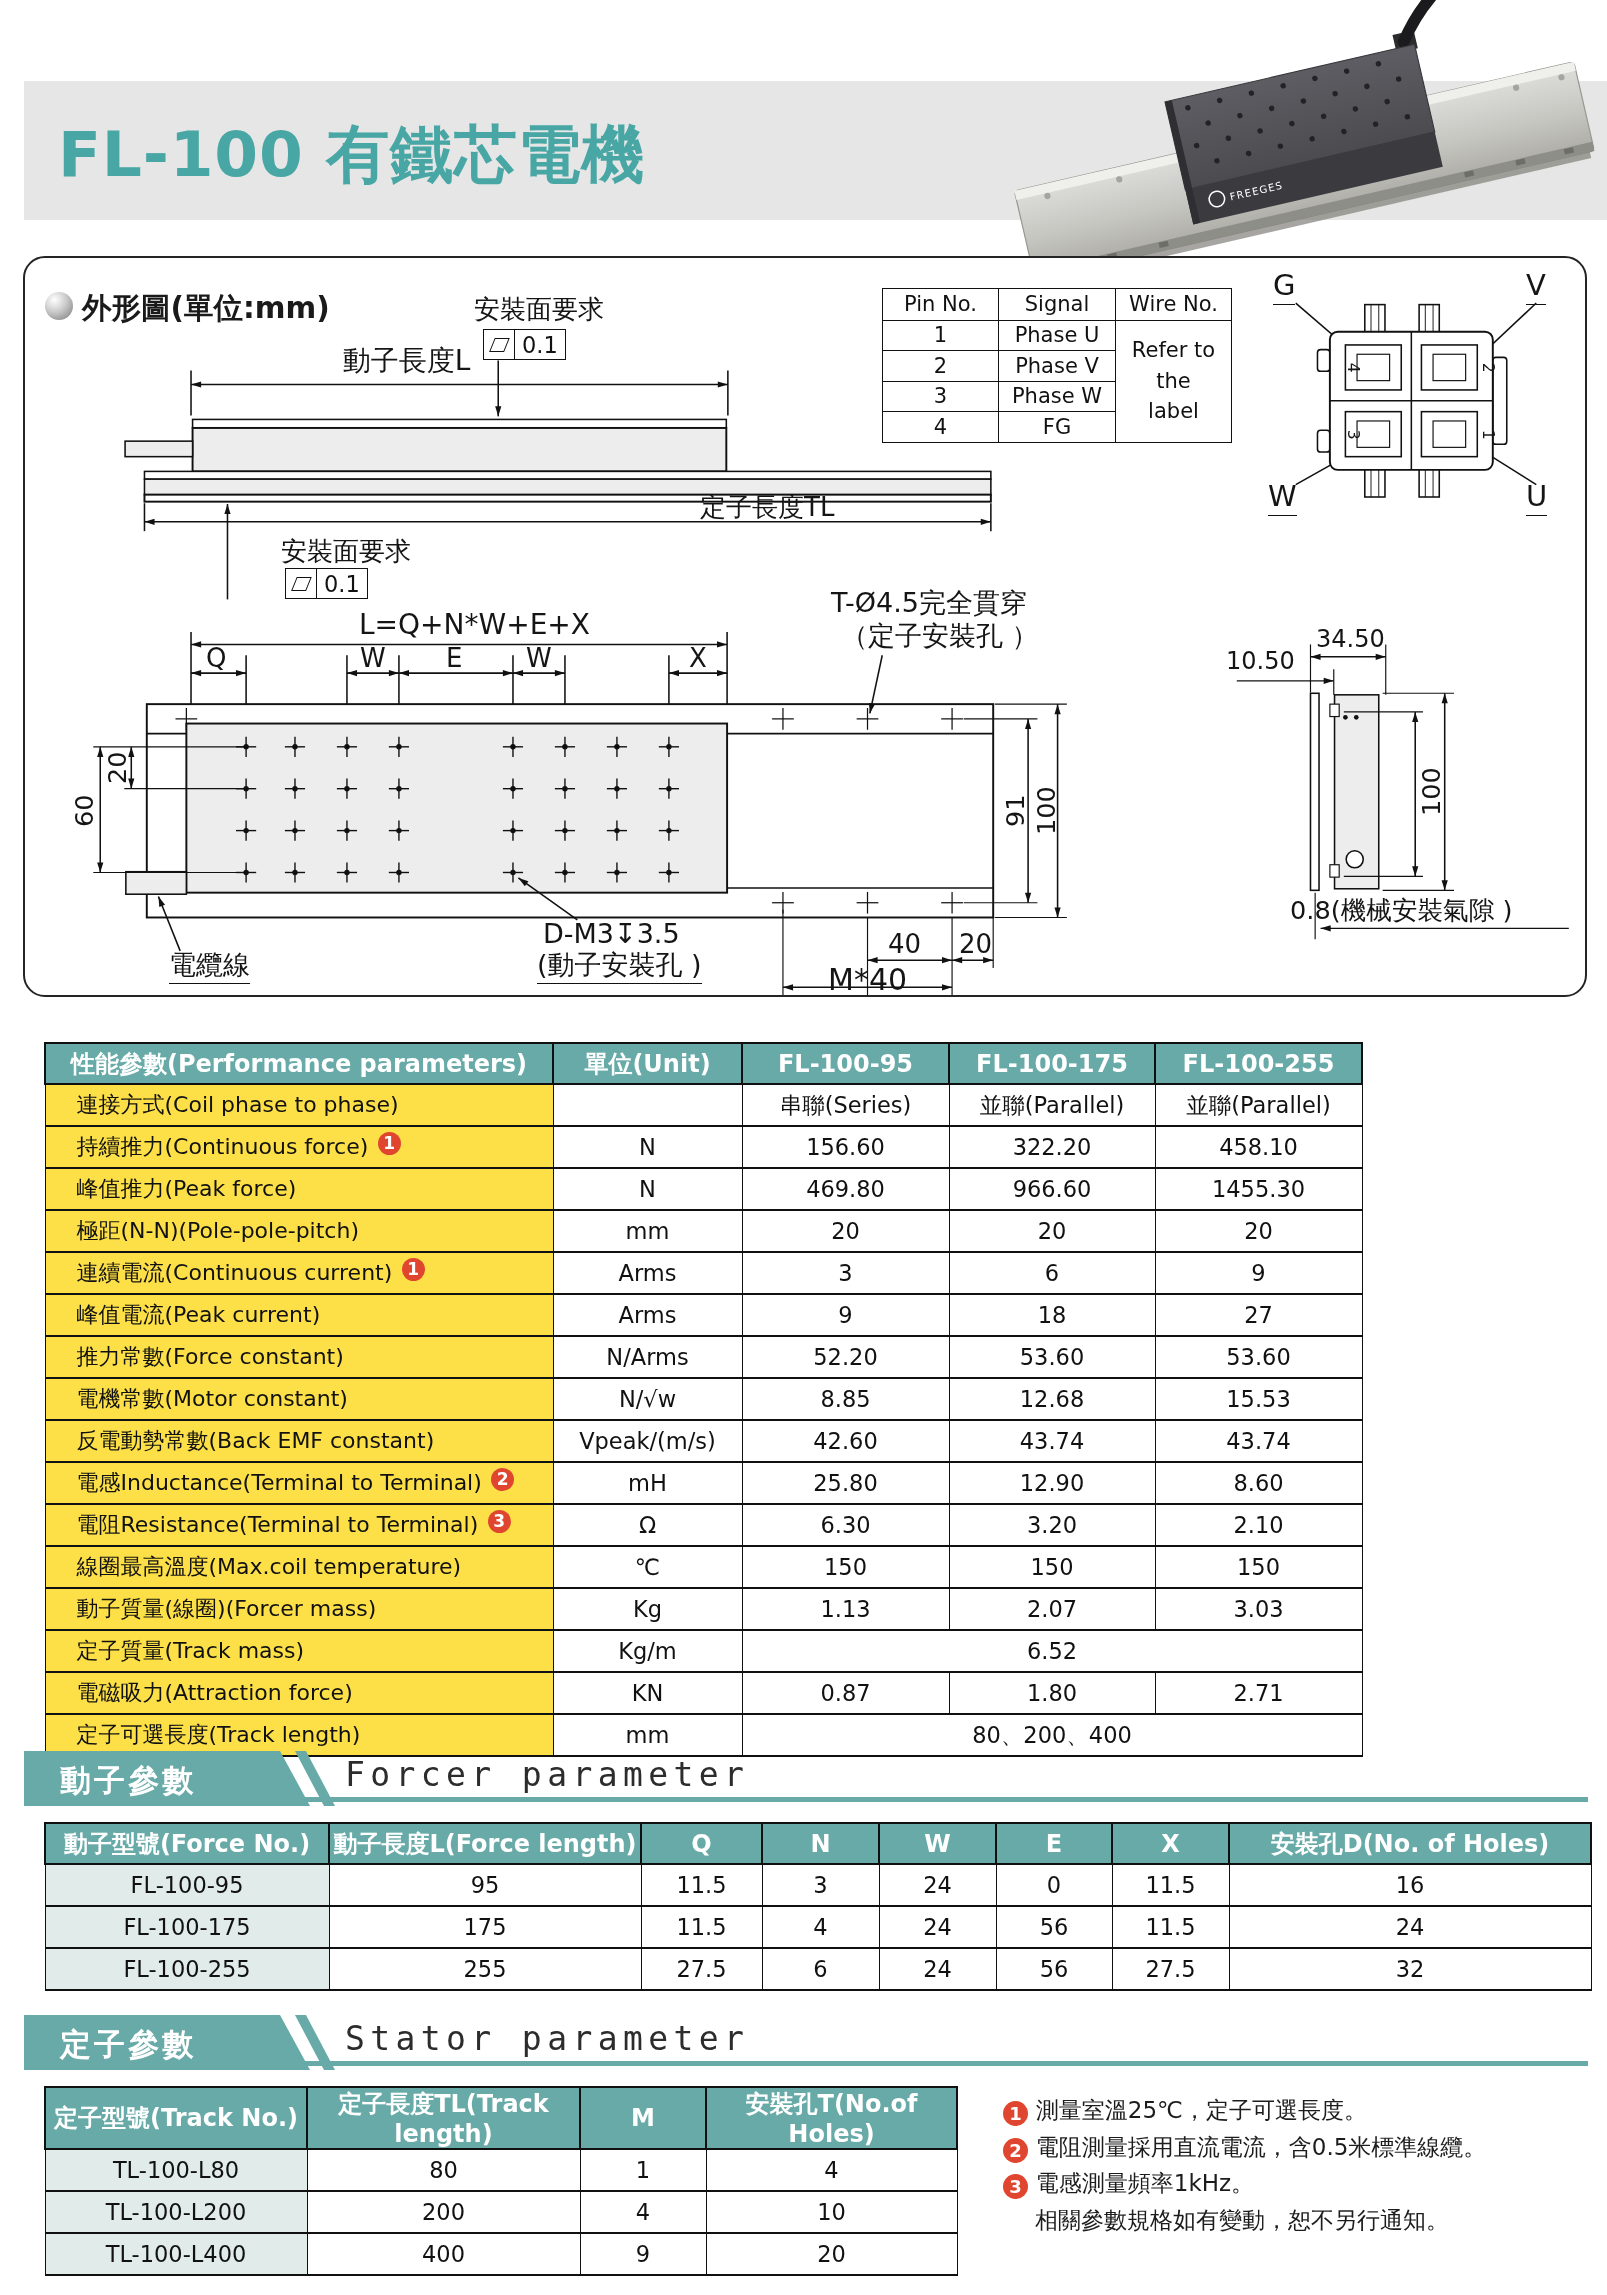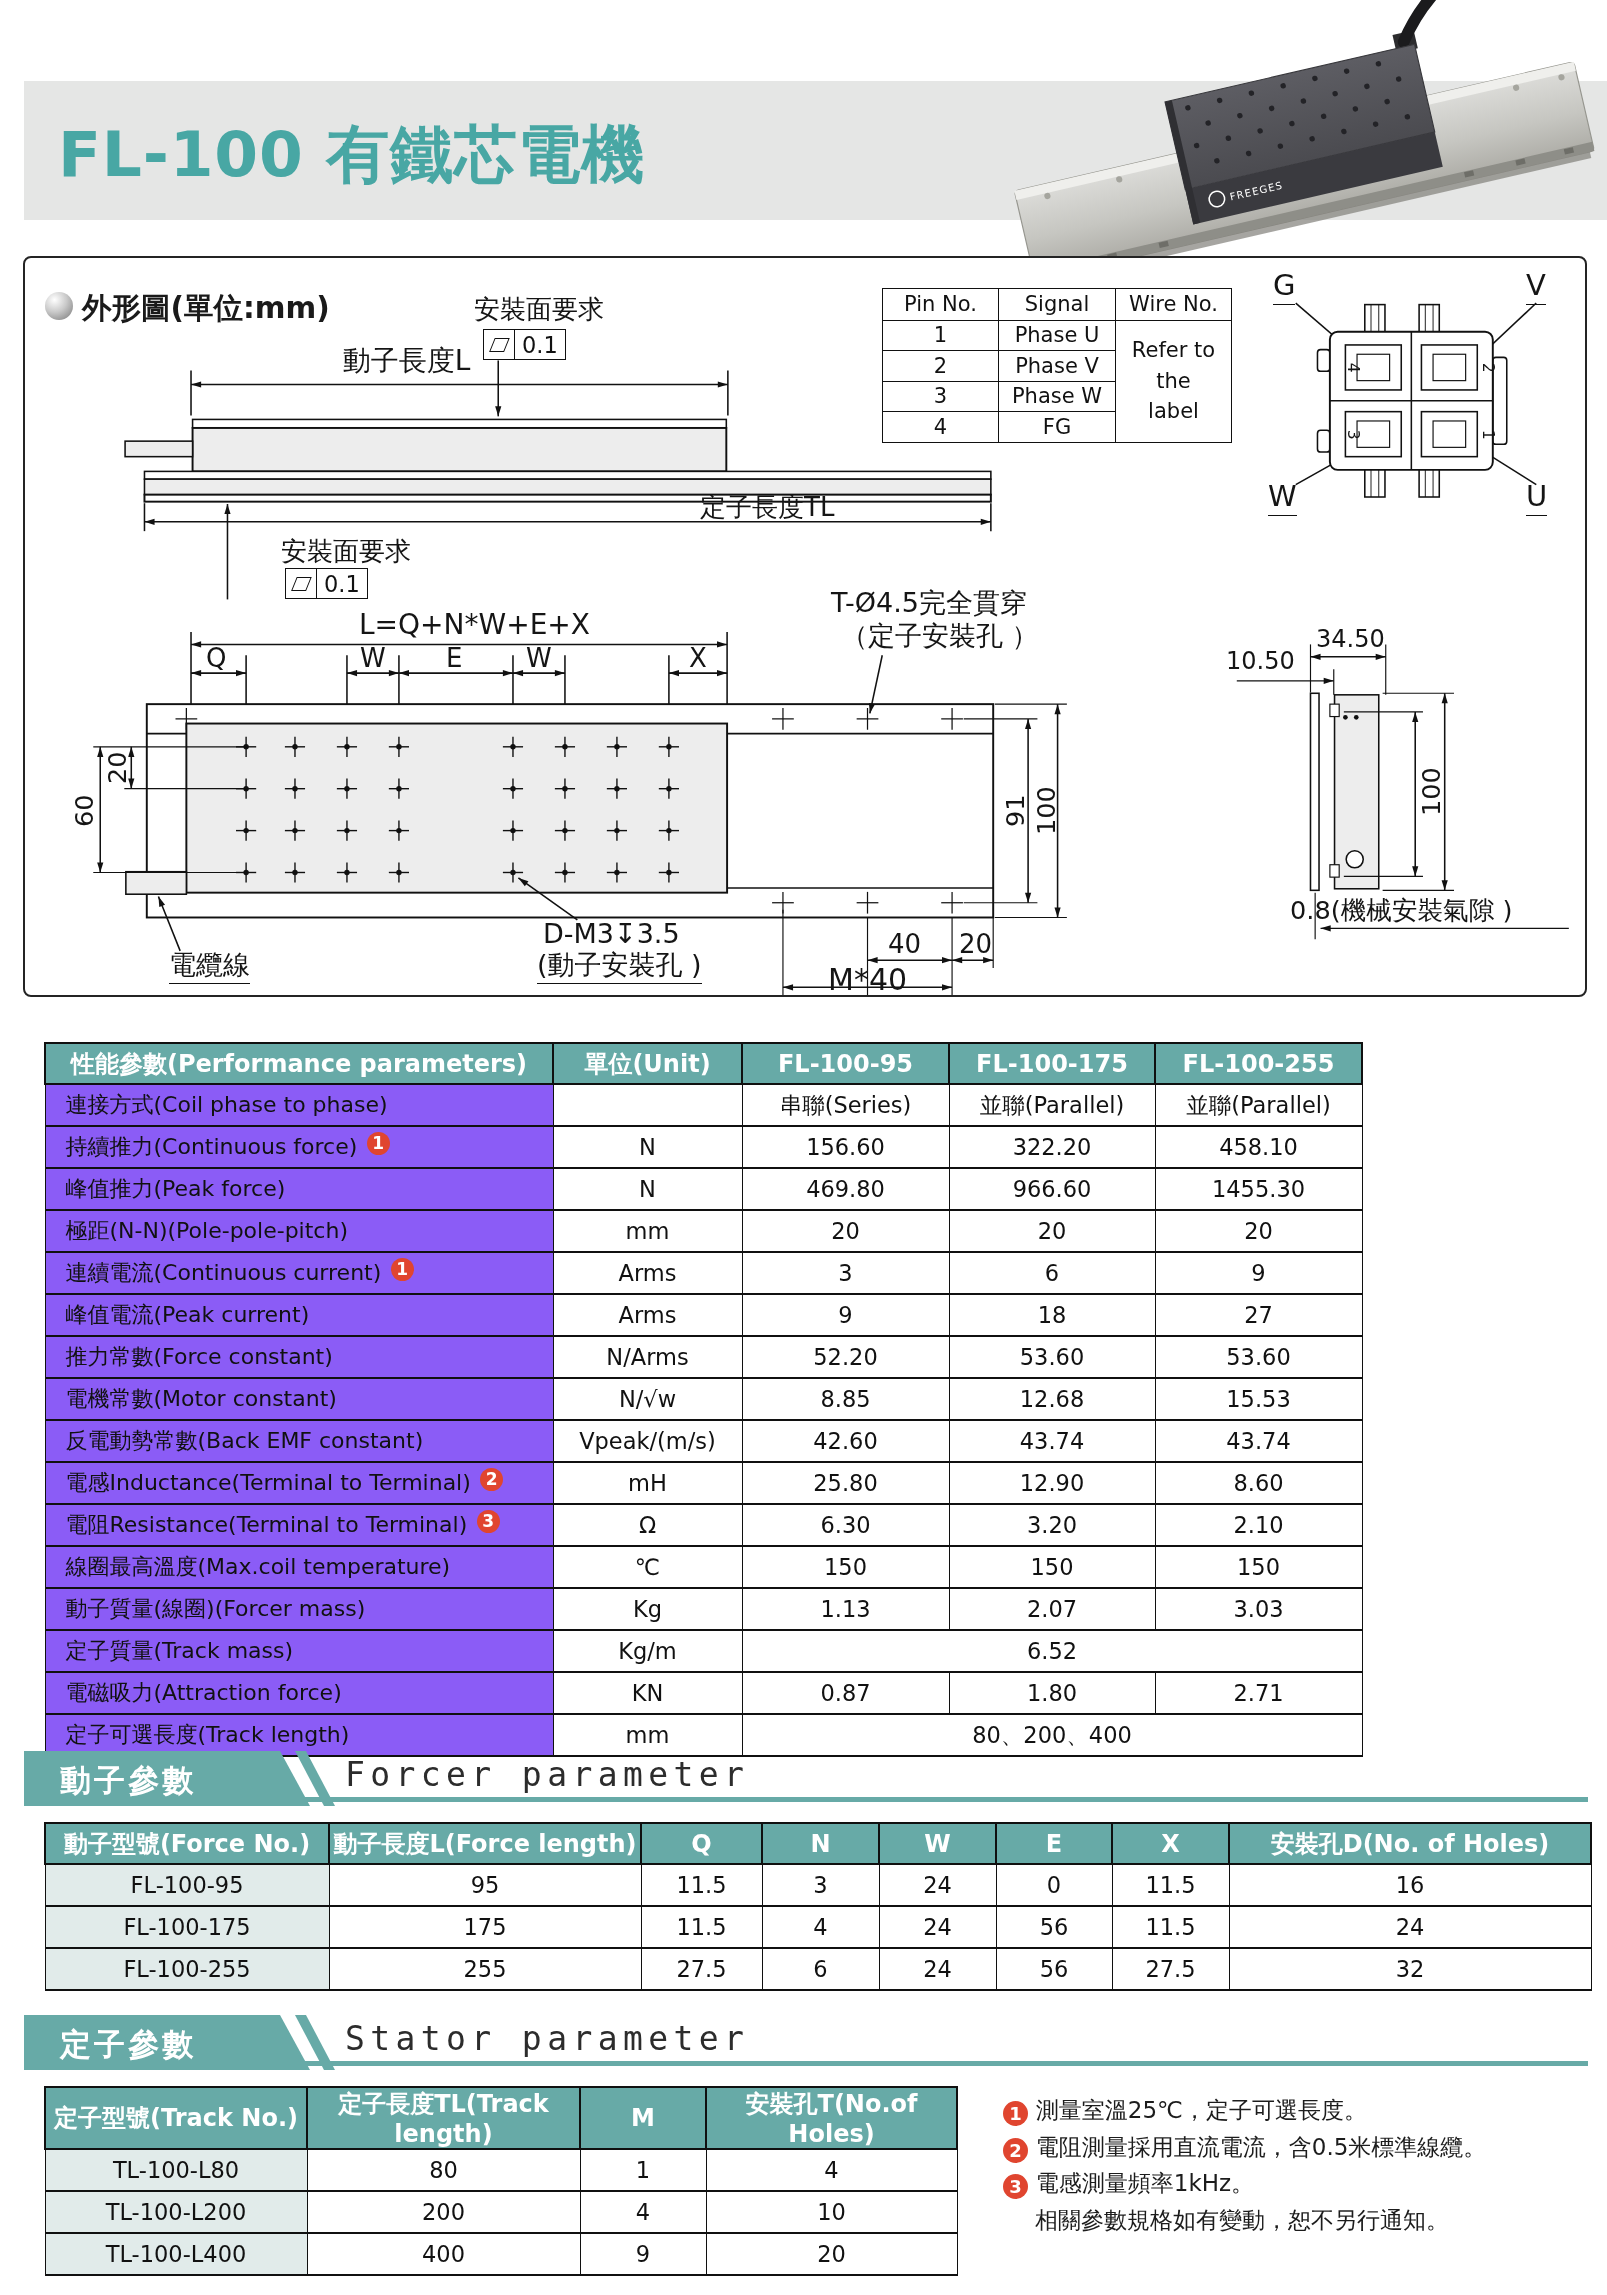--- a/index.html
+++ b/index.html
@@ -6,35 +6,35 @@
   .page{position:relative;width:1608px;height:2295px;background:#fff;overflow:hidden;
         font-family:"DejaVu Sans","Liberation Sans",sans-serif;color:#111}
   .abs{position:absolute}
   .lbl{position:absolute;white-space:nowrap;line-height:1.12;color:#151515}
   .uline{border-bottom:1.9px solid #111;padding-bottom:2.3px}
   .rot{transform:rotate(-90deg);transform-origin:left top}
   
   .band{position:absolute;left:24px;top:81px;right:0;height:139px;background:#e5e6e5}
   .title{position:absolute;left:34px;top:31px;font-size:63px;font-weight:bold;color:#48a7a4;letter-spacing:0.8px}
   
-  .panel{position:absolute;left:23px;top:256px;width:1564px;height:741px;border:2.7px solid #242424;border-radius:8px;background:#fff;box-sizing:border-box}
+  .panel{position:absolute;left:23px;top:256px;width:1564px;height:741px;border:2.7px solid #242424;border-radius:22px;background:#fff;box-sizing:border-box}
   .bullet{position:absolute;left:20px;top:34px;width:28px;height:28px;border-radius:50%;
           background:radial-gradient(circle at 34% 28%,#ffffff,#c9c9c9 45%,#8d8d8d 85%)}
   .pv-title{position:absolute;left:57px;top:31px;font-size:29.5px;font-weight:bold;color:#1a1a1a}
   .flatbox{position:absolute;display:flex;background:#fff;border:1.9px solid #111;height:31px;box-sizing:border-box}
   .fcell{display:flex;align-items:center;justify-content:center;font-size:22.5px;padding:0 7px}
   .fcell.sym{border-right:1.9px solid #111;width:31px;box-sizing:border-box}
   .pgram{display:block;width:13px;height:11.6px;border:1.9px solid #111;transform:skewX(-22deg)}
   svg line,svg path.ln{stroke:#111;fill:none}
   
   table.grid{border-collapse:collapse;table-layout:fixed;position:absolute;background:#fff}
   .grid td,.grid th{border:1.6px solid #101010;overflow:hidden;padding:0;font-weight:normal}
   .thead th{background:#67aaa7;color:#fff;font-weight:bold;font-size:24px;border:2.3px solid #101010}
   .spec td{height:40px;font-size:22.5px;text-align:center;border-top-width:2.7px;border-bottom-width:2.7px}
-  .spec td.pl{background:#8b5cf6;text-align:left;padding-left:20px;font-size:22px}
+  .spec td.pl{background:#fde047;text-align:left;padding-left:31px;font-size:22px}
   .ftab td,.stab td{font-size:22.5px;text-align:center;border-top-width:2.7px;border-bottom-width:2.7px}
   .ftab td.c0,.stab td.c0{background:#e1ebea}
   .pintab td,.pintab th{font-size:21px;text-align:center;border:1.9px solid #111;background:#fff}
   .nb{display:inline-block;width:23px;height:23px;border-radius:50%;background:#e0452f;color:#fff;
       font-size:17px;font-weight:bold;line-height:23px;text-align:center;margin-left:9.3px;vertical-align:4.7px}
   
   .badgewrap{position:absolute;left:24px;width:334px;height:55px}
   .badge-main{position:absolute;left:0;top:0;width:100%;height:100%;background:#67aaa7;
               clip-path:polygon(0 0,256px 0,286px 100%,0 100%)}
   .badge-sliver{position:absolute;left:0;top:0;width:100%;height:100%;background:#67aaa7;

